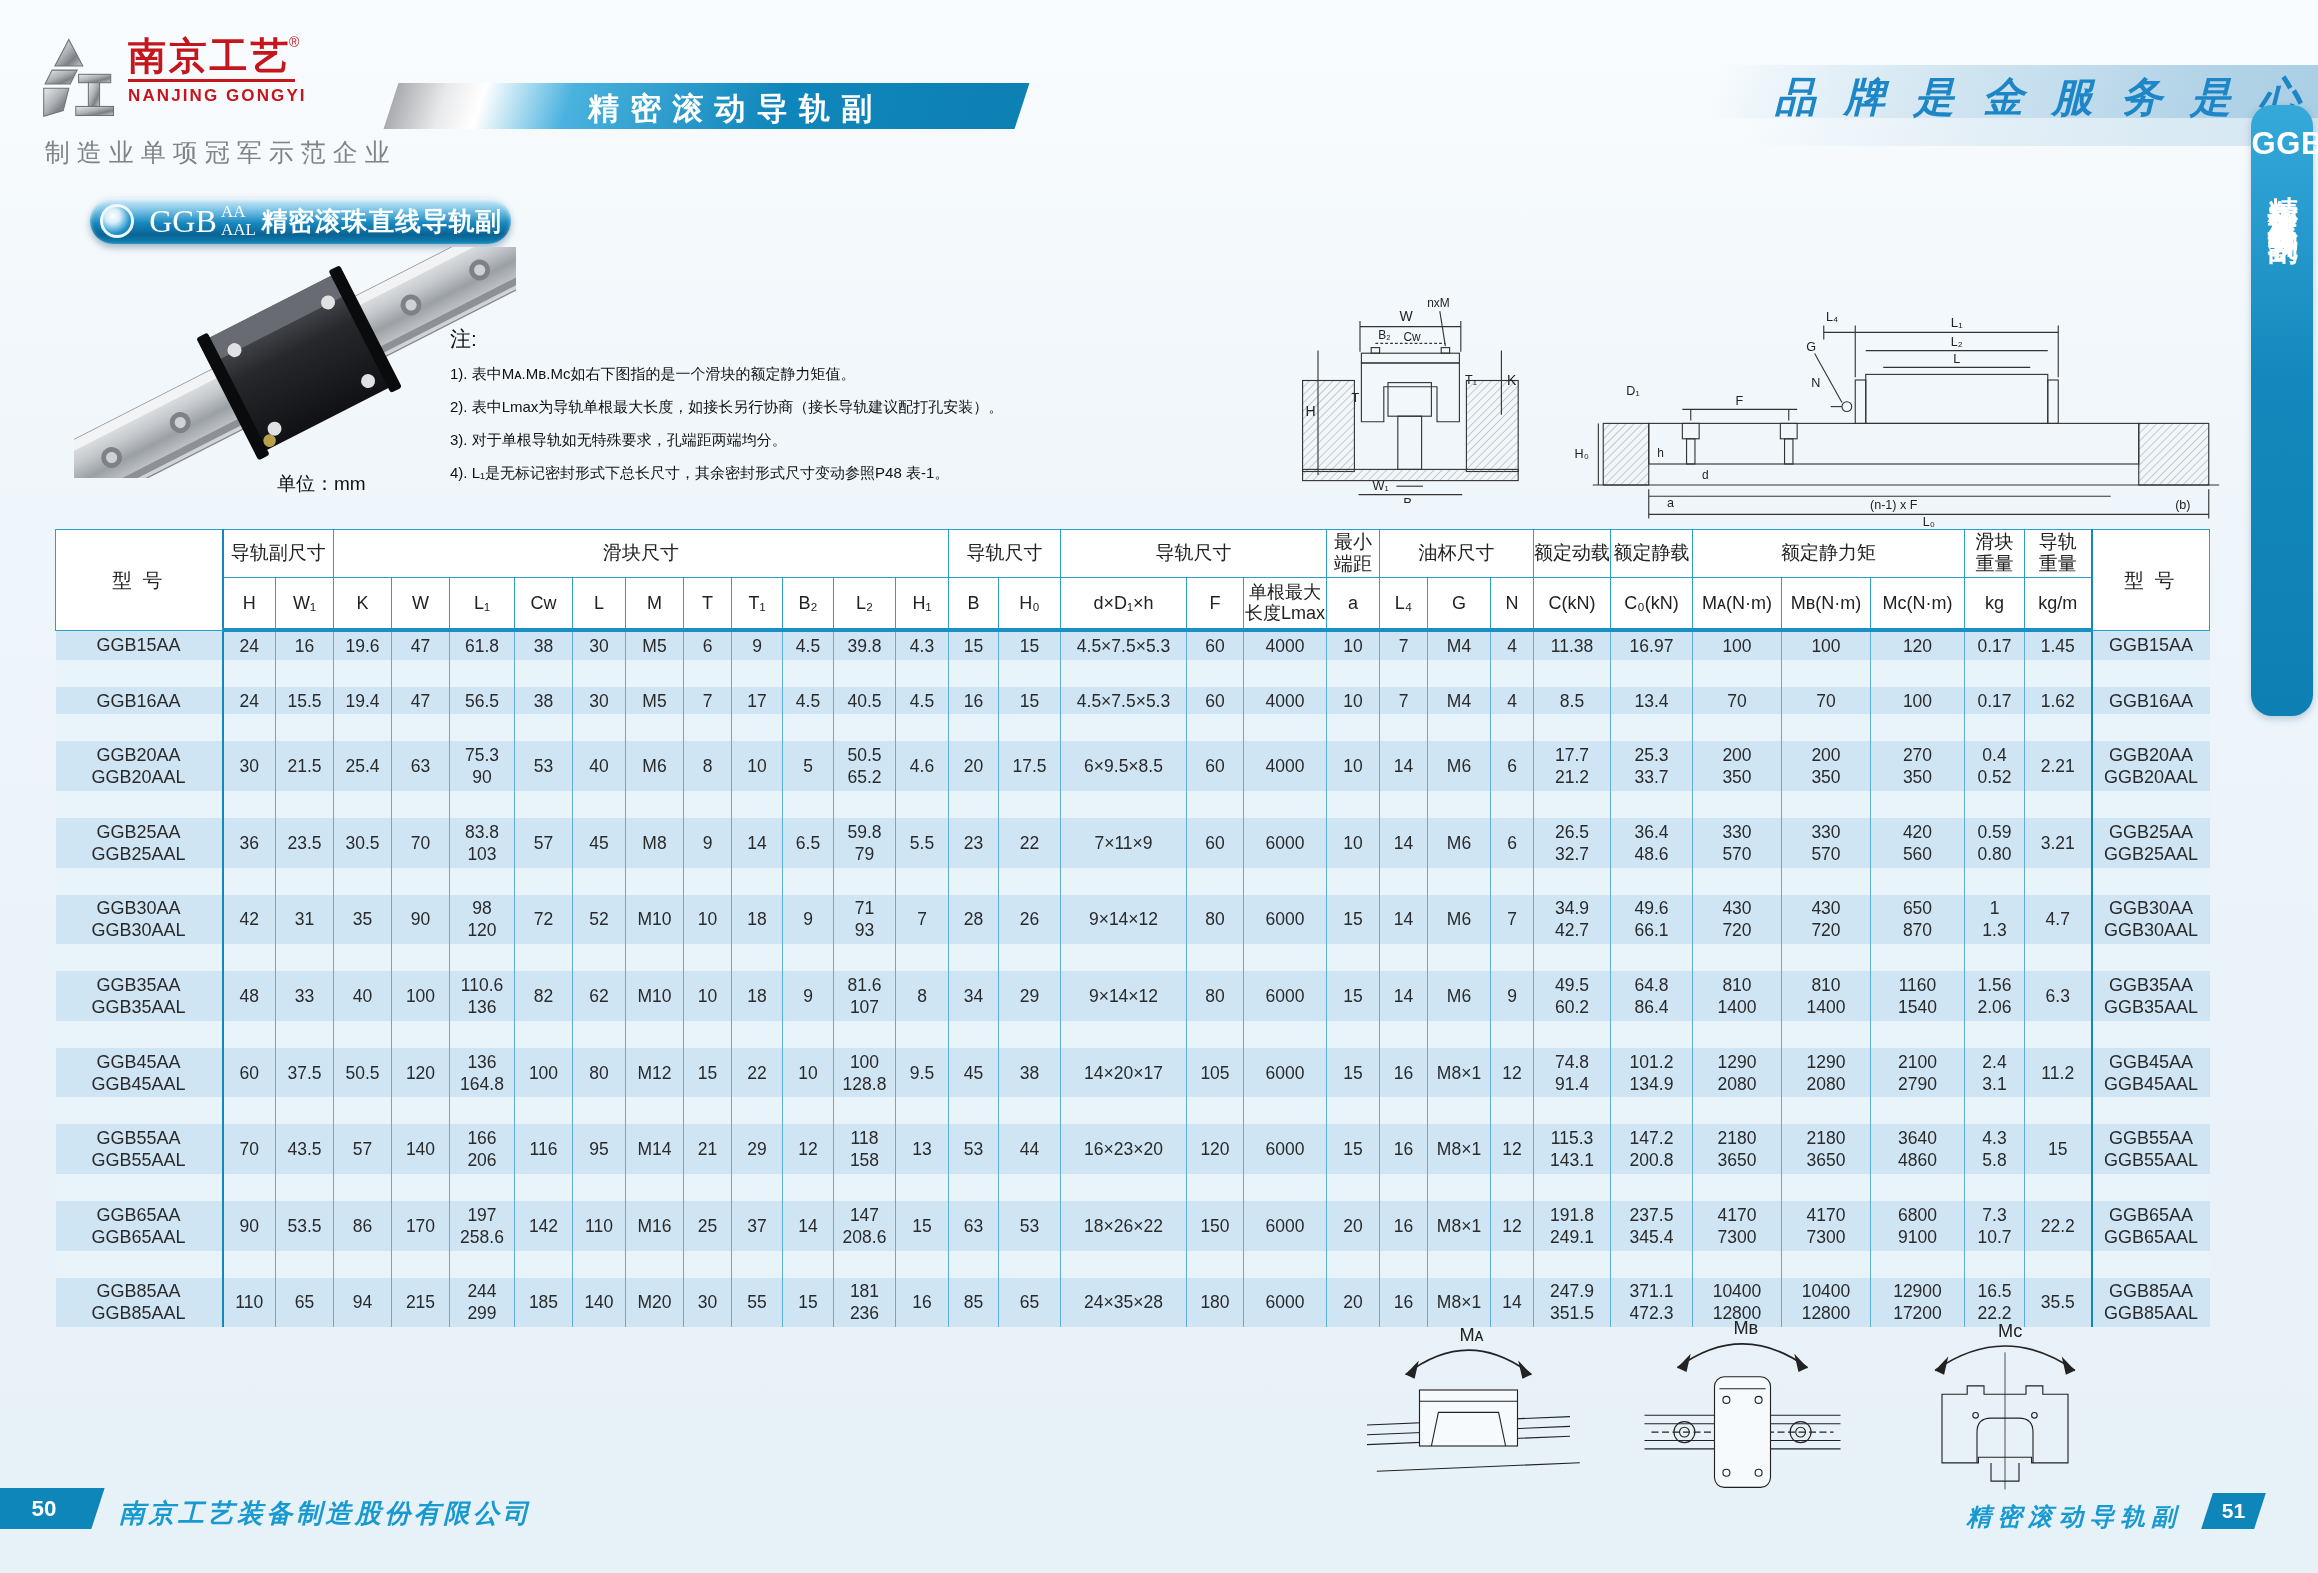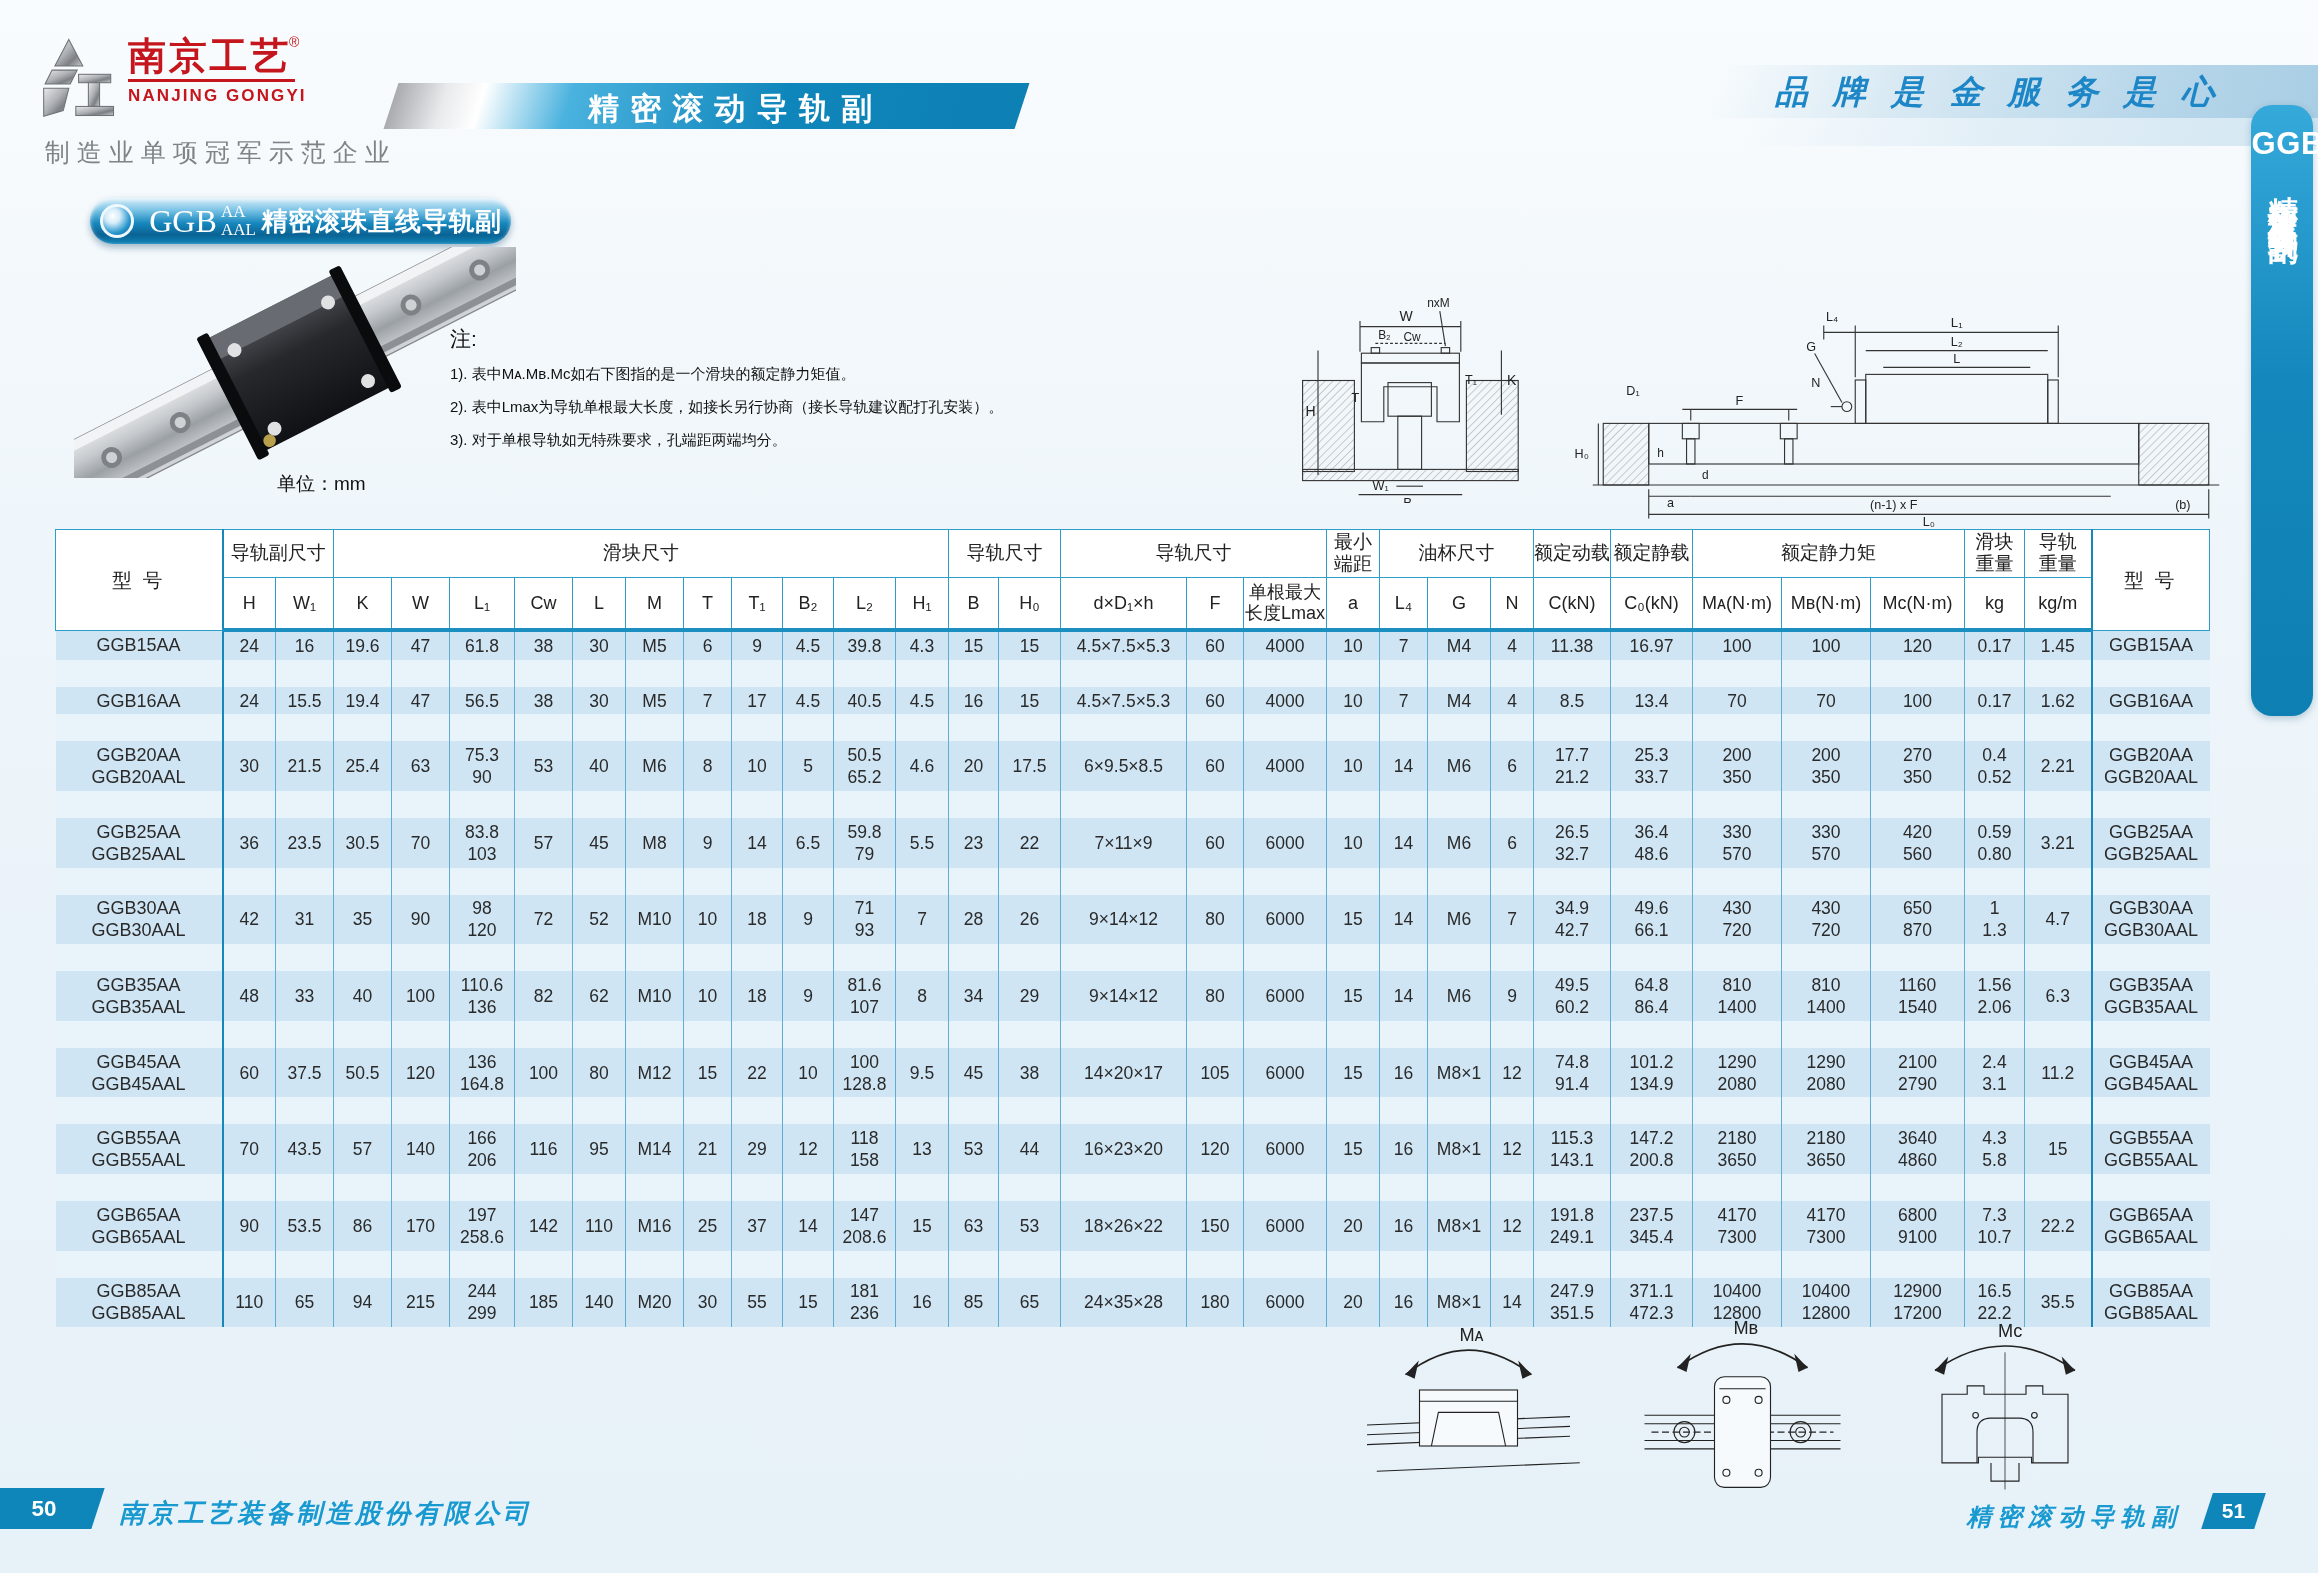--- a/index.html
+++ b/index.html
@@ -22,22 +22,22 @@
   
   .banner-center-bg { position:absolute; left:391px; top:83px; width:631px; height:46px;
     transform:skewX(-18deg);
     background:linear-gradient(90deg,#a9abae 0%,#e9eaec 8%,#ffffff 14%,#4ab2de 28%,#0f86bb 62%,#0d80b4 100%); }
   .banner-center-text { position:absolute; left:588px; top:88px; font-size:31px; font-weight:700;
     color:#ffffff; letter-spacing:11.2px; }
   .banner-right-bg { position:absolute; left:1711px; top:65px; width:617px; height:53px; transform:skewX(-18deg);
     background:linear-gradient(90deg, rgba(230,240,248,0) 0%, #d8e9f3 30%, #b5d5e9 75%, #a9cee4 100%); }
   .banner-right-bg2 { position:absolute; left:1746px; top:118px; width:582px; height:28px; transform:skewX(-18deg);
     background:linear-gradient(90deg, rgba(230,240,248,0) 0%, #e3eff7 40%, #d2e6f1 100%); }
-  .banner-right-text { position:absolute; left:1775px; top:70px; font-size:33px; font-weight:700; font-style:italic;
-    font-family:Liberation Serif, serif; color:#1d86c6; letter-spacing:8.4px; }
+  .banner-right-text { position:absolute; left:1775px; top:70px; font-size:41px; font-weight:700; font-style:italic;
+    font-family:Liberation Sans, sans-serif; color:#1d86c6; letter-spacing:8.4px; }
   
   .side-tab { position:absolute; right:5.6px; top:105px; width:62px; height:611px; border-radius:21px;
     background:linear-gradient(180deg,#35a9da 0%,#1488bc 45%,#0e7fb2 100%);
     box-shadow:0 2.8px 7px rgba(20,80,120,.25); text-align:center; }
   .side-tab-ggb { margin-top:21px; font-size:31px; font-weight:700; color:#fff; letter-spacing:0.7px; }
   .side-tab-vert { margin:9.8px auto 0; writing-mode:vertical-rl; text-orientation:upright;
     font-size:30px; font-weight:700; color:#fff; letter-spacing:4.9px; }
   
   .badge { position:absolute; left:90px; top:198px; width:421px; height:46px; border-radius:24px;
     background:linear-gradient(180deg,#d9eefa 0%,#7cc4e6 26%,#1687bd 55%,#0a6394 80%,#0f85b8 100%);
@@ -174,20 +174,21 @@
         <circle cx="396" cy="236" r="10" fill="#dfe1e3"></circle>
     </g>
   </svg>
   <div class="unit-label">单位：mm</div>
 
   <div class="notes">
     <div class="notes-title">注:</div>
     <div class="note-item">1). 表中Mᴀ.Mʙ.Mᴄ如右下图指的是一个滑块的额定静力矩值。</div>
     <div class="note-item">2). 表中Lmax为导轨单根最大长度，如接长另行协商（接长导轨建议配打孔安装）。</div>
     <div class="note-item">3). 对于单根导轨如无特殊要求，孔端距两端均分。</div>
+    <div class="note-item">4). L₁是无标记密封形式下总长尺寸，其余密封形式尺寸变动参照P48 表-1。</div>
   </div>
 
   <svg class="diag" style="left:1290px;top:265px;" width="245" height="238" viewBox="0 0 350 340">
     <defs>
       <pattern id="hatch" width="8" height="8" patternTransform="rotate(45)" patternUnits="userSpaceOnUse">
         <line x1="0" y1="0" x2="0" y2="8" stroke="#777" stroke-width="1"></line>
       </pattern>
     </defs>
     <g stroke="#333" stroke-width="1.6" fill="none">
       <rect x="18" y="165" width="74" height="130" fill="url(#hatch)"></rect>

